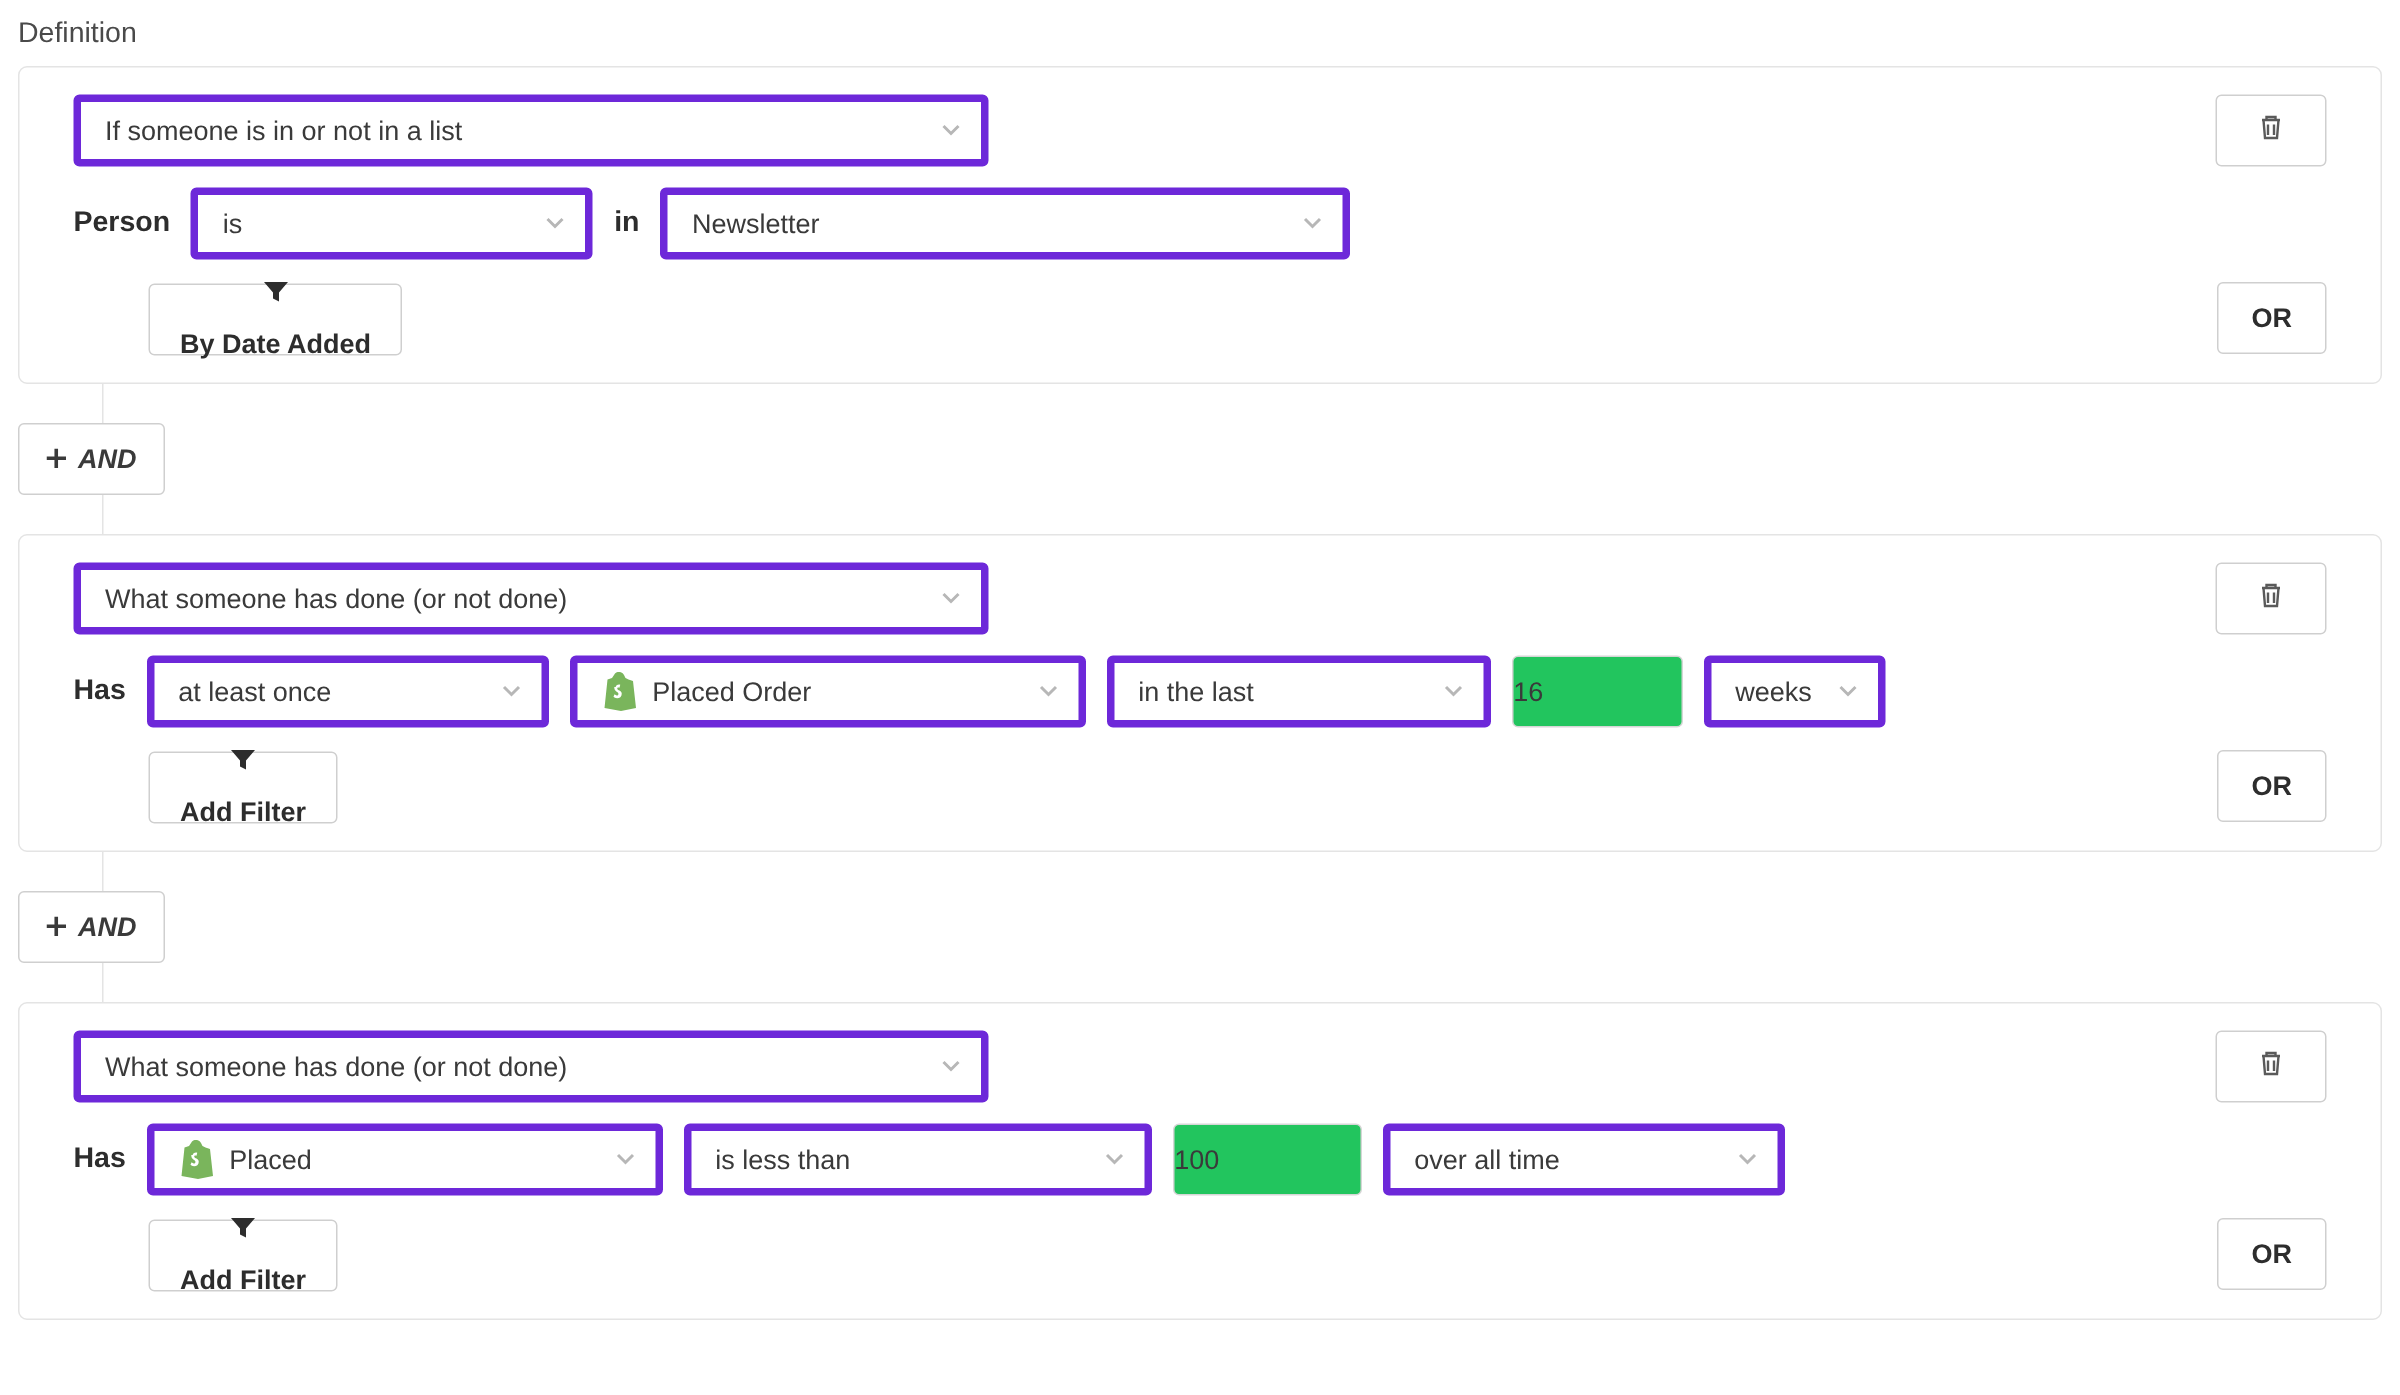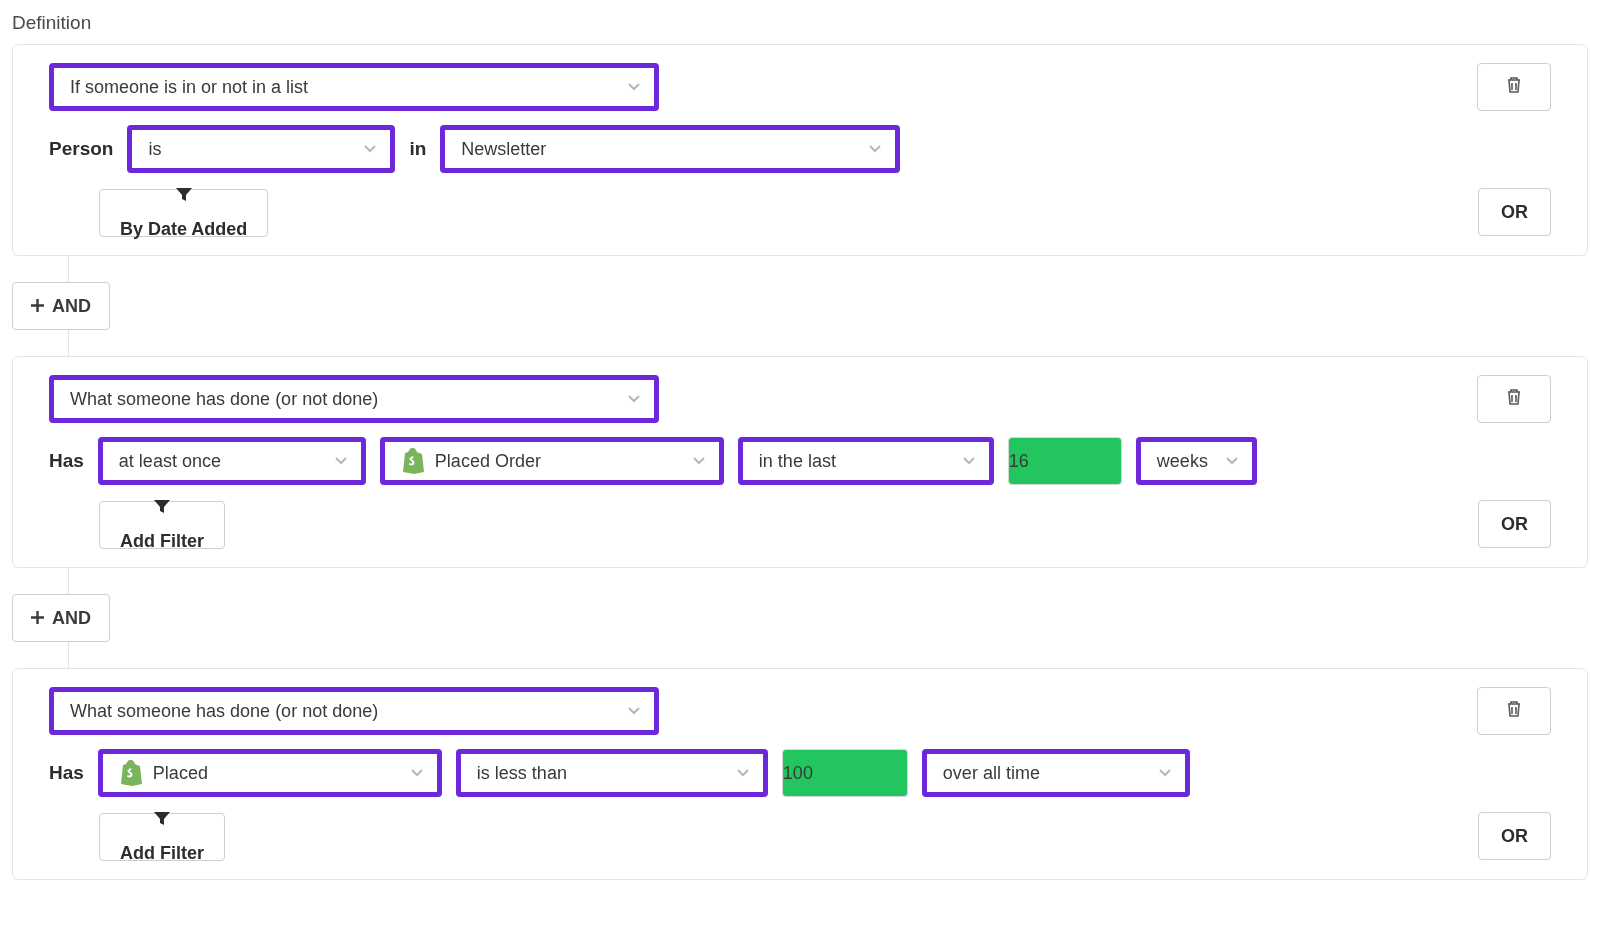--- a/index.html
+++ b/index.html
@@ -101,20 +101,21 @@
       height: 48px;
       border: 1px solid #cfcfcf;
       border-radius: 4px;
       padding: 0 18px;
       background: #fff;
       font-size: 18px;
       font-weight: 700;
       color: #3a3a3a;
       cursor: pointer;
       gap: 8px;
+      font-style: italic;
     }
     .connector {
       width: 1px;
       height: 26px;
       background: #e4e4e4;
       margin-left: 56px;
     }
     .shopify-icon {
       width: 24px; height: 26px;
       display:inline-block;

